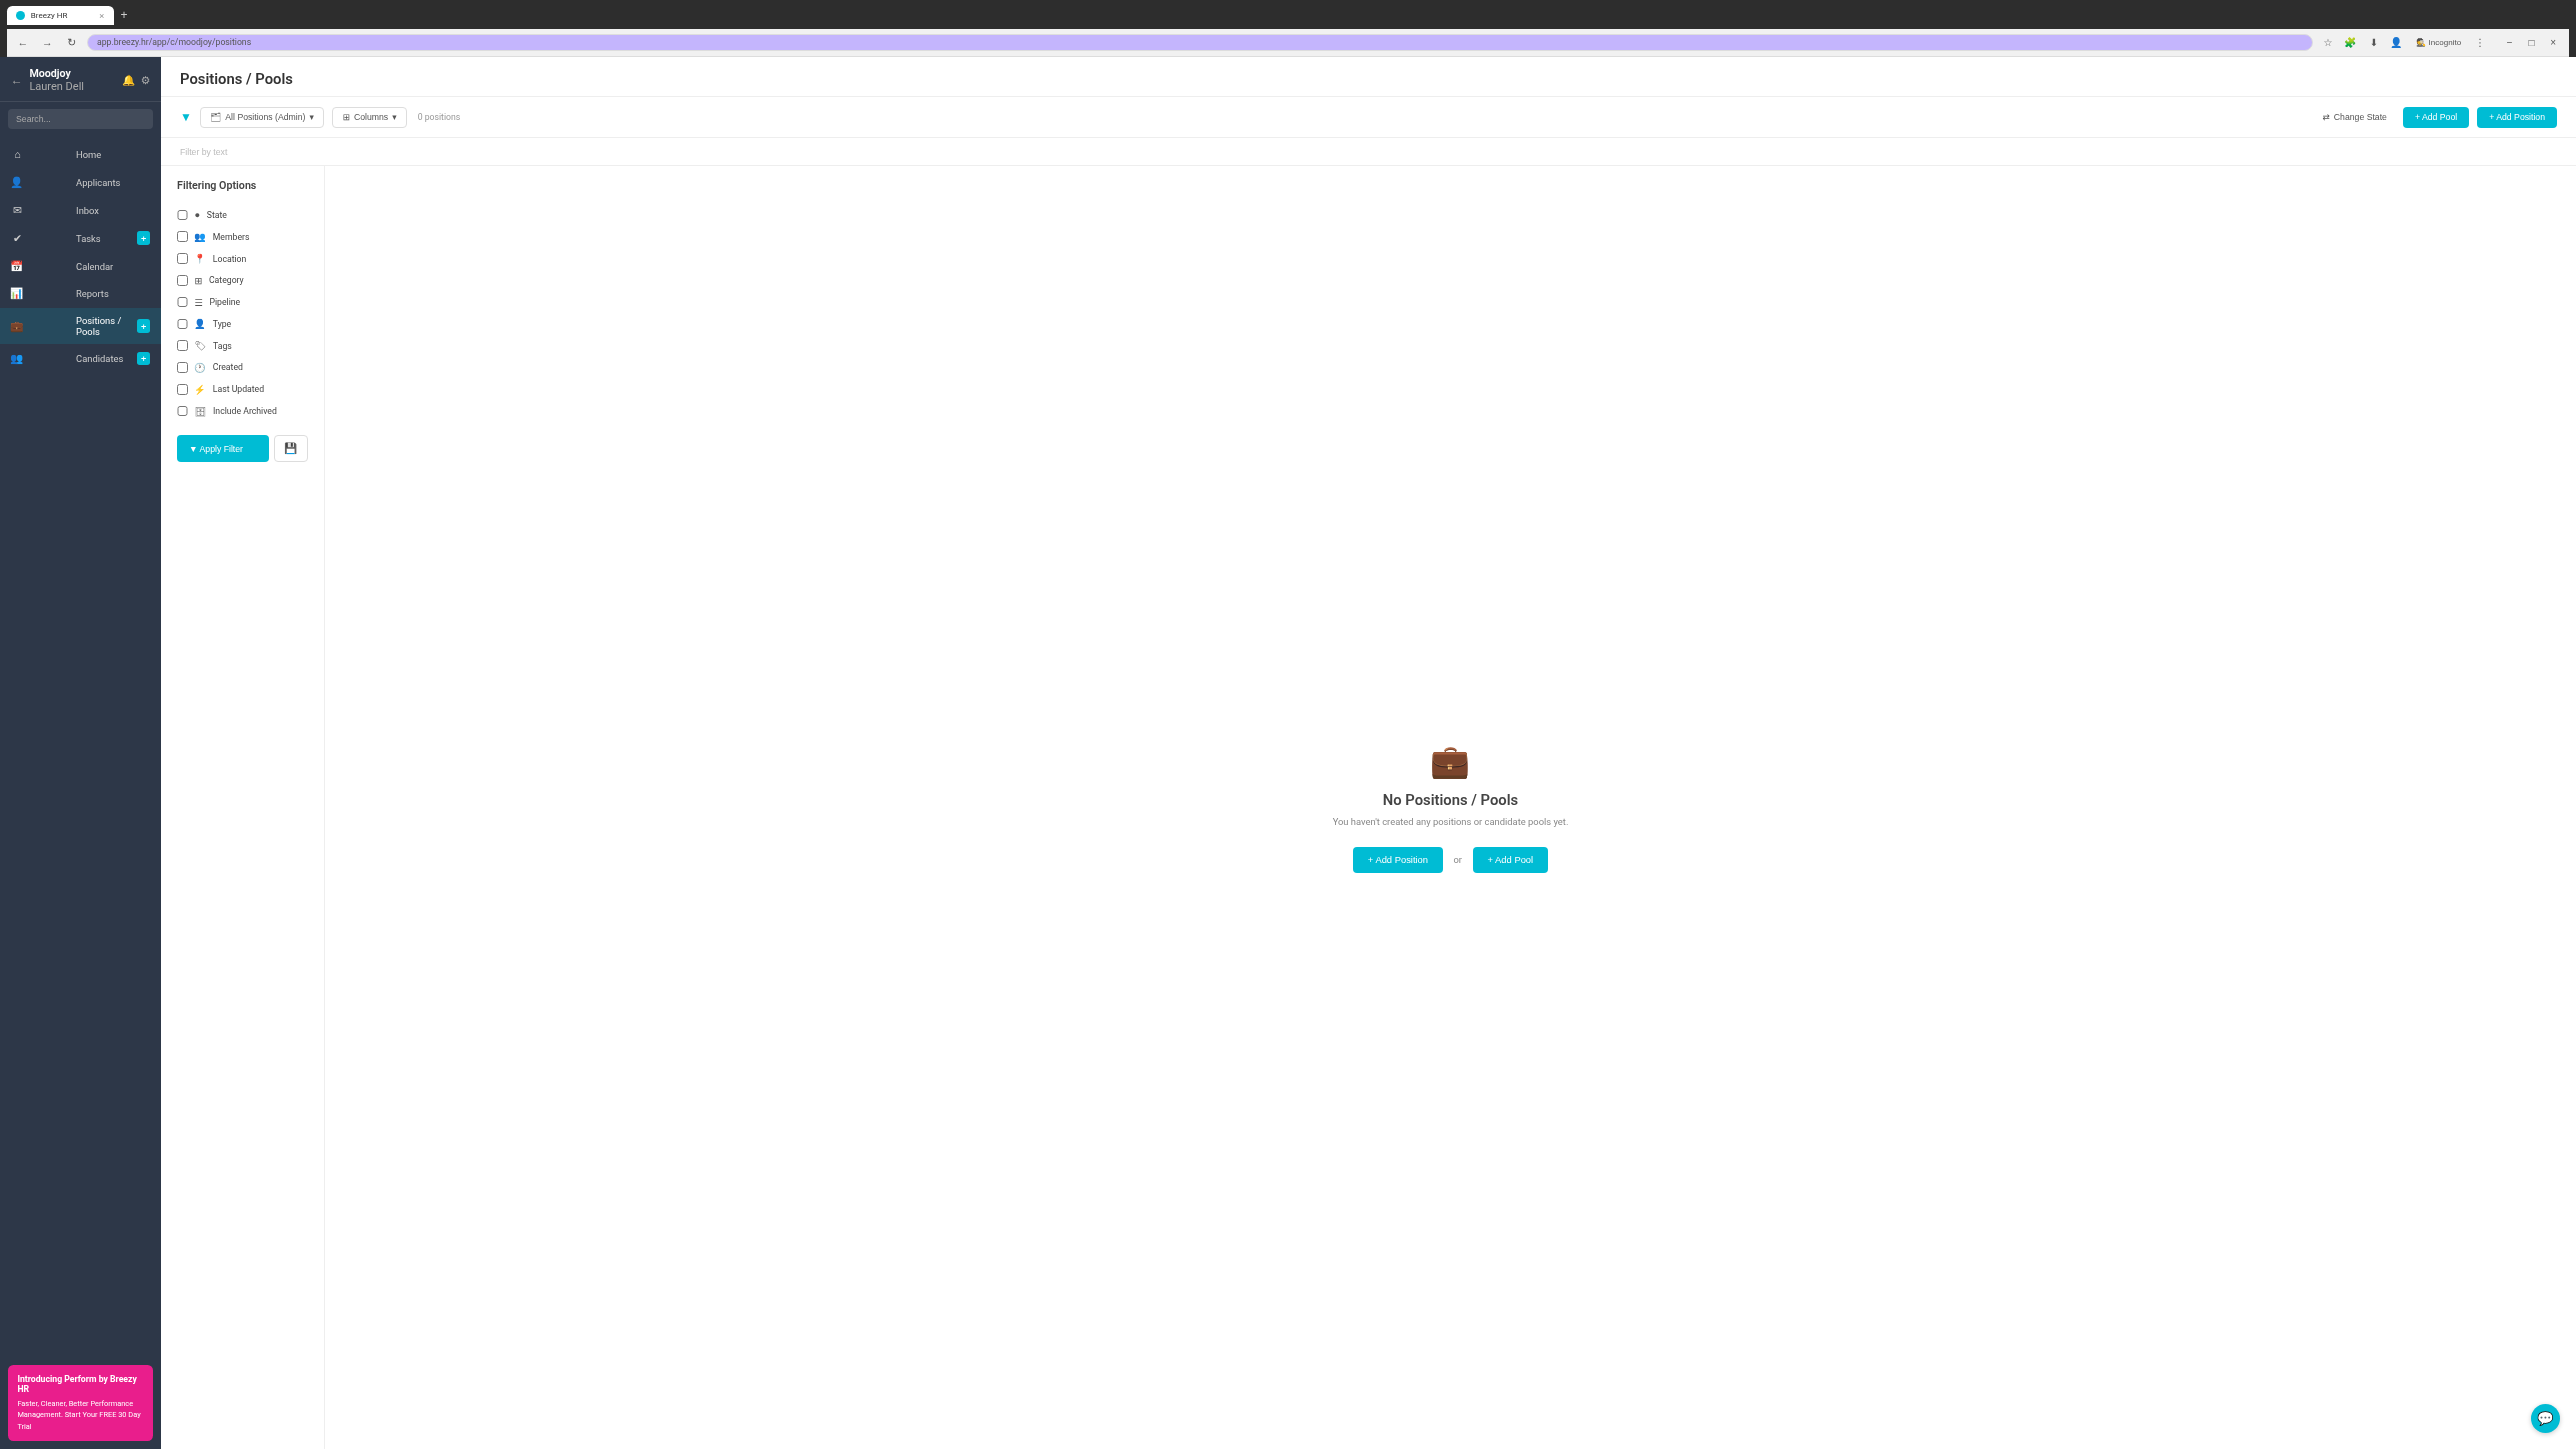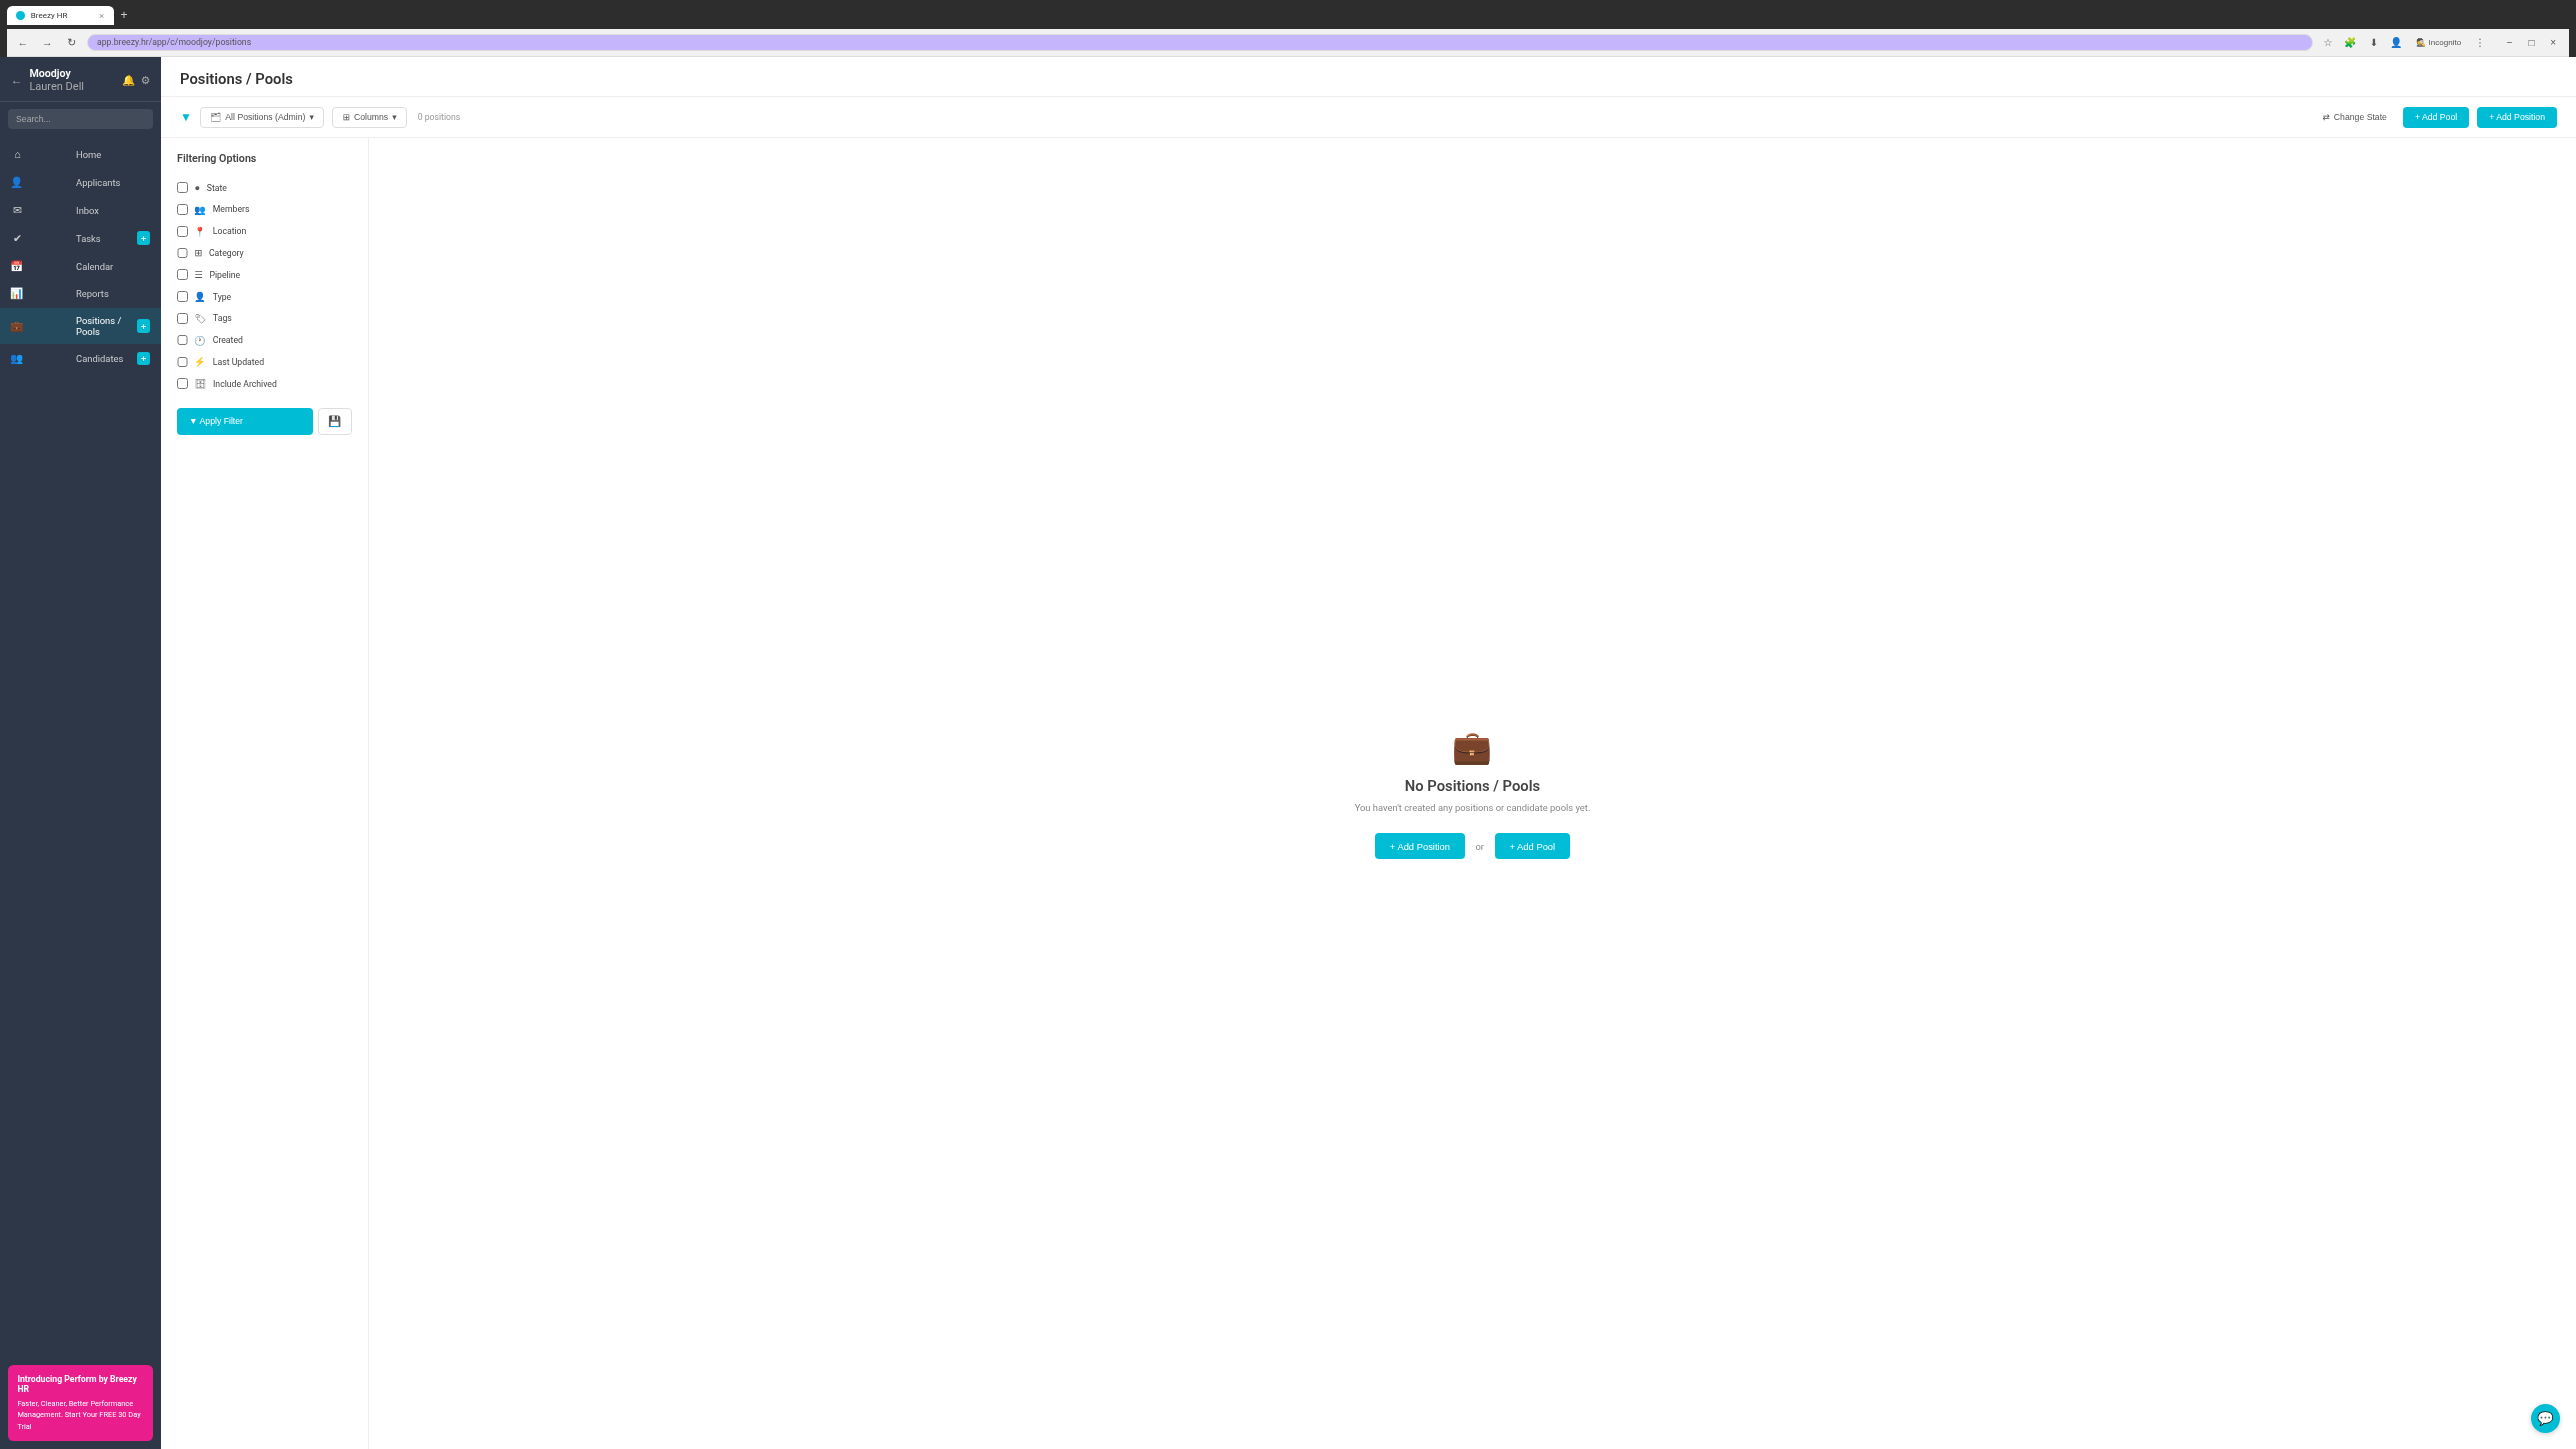--- a/index.html
+++ b/index.html
@@ -63,21 +63,21 @@
     .add-pool-btn { background: #00bcd4; color: #fff; border: none; border-radius: 4px; padding: 5.4px 12px; font-size: 8.7px; font-weight: 500; cursor: pointer; display: flex; align-items: center; gap: 4px; }
     .add-position-btn { background: #00bcd4; color: #fff; border: none; border-radius: 4px; padding: 5.4px 12px; font-size: 8.7px; font-weight: 500; cursor: pointer; display: flex; align-items: center; gap: 4px; }
 
     .filter-text-bar { padding: 6.7px 19px; border-bottom: 0.7px solid #eee; }
     .filter-text-input { width: 100%; border: none; outline: none; font-size: 8.7px; color: #555; }
     .filter-text-input::placeholder { color: #bbb; }
 
     .content-area { display: flex; flex: 1; }
 
     
-    .filter-panel { width: 208px; padding: 13.4px 16px; border-right: 0.7px solid #eee; flex-shrink: 0; }
+    .filter-panel { width: 164px; padding: 13.4px 16px; border-right: 0.7px solid #eee; flex-shrink: 0; }
     .filter-panel-title { font-size: 10.7px; font-weight: 600; color: #444; margin-bottom: 12px; }
     .filter-option { display: flex; align-items: center; gap: 6.7px; padding: 5.4px 0; cursor: pointer; }
     .filter-checkbox { width: 10.7px; height: 10.7px; border: 0.7px solid #ccc; border-radius: 2px; flex-shrink: 0; cursor: pointer; }
     .filter-option-icon { font-size: 9.4px; color: #555; }
     .filter-option-label { font-size: 8.7px; color: #444; }
 
     .filter-actions { display: flex; gap: 5px; margin-top: 13.4px; justify-content: space-between; }
     .apply-filter-btn { background: #00bcd4; color: #fff; border: none; border-radius: 4px; padding: 6px 12px; font-size: 8.7px; font-weight: 500; cursor: pointer; display: flex; align-items: center; gap: 4px; flex: 1; }
     .save-filter-btn { background: #fff; border: 0.7px solid #ddd; color: #555; border-radius: 4px; padding: 6px 9.4px; cursor: pointer; font-size: 10.7px; }
 
@@ -219,20 +219,23 @@
         <span>Change State</span>
       </button>
       <button class="add-pool-btn">
         <span>+ Add Pool</span>
       </button>
       <button class="add-position-btn">
         <span>+ Add Position</span>
       </button>
     </div>
 
+    <div class="filter-text-bar">
+      <input class="filter-text-input" type="text" placeholder="Filter by text" style="">
+    </div>
 
     <div class="content-area">
 
       <div class="filter-panel">
         <div class="filter-panel-title">Filtering Options</div>
 
         <div class="filter-option">
           <input type="checkbox" class="filter-checkbox" style="">
           <span class="filter-option-icon">●</span>
           <span class="filter-option-label">State</span>

